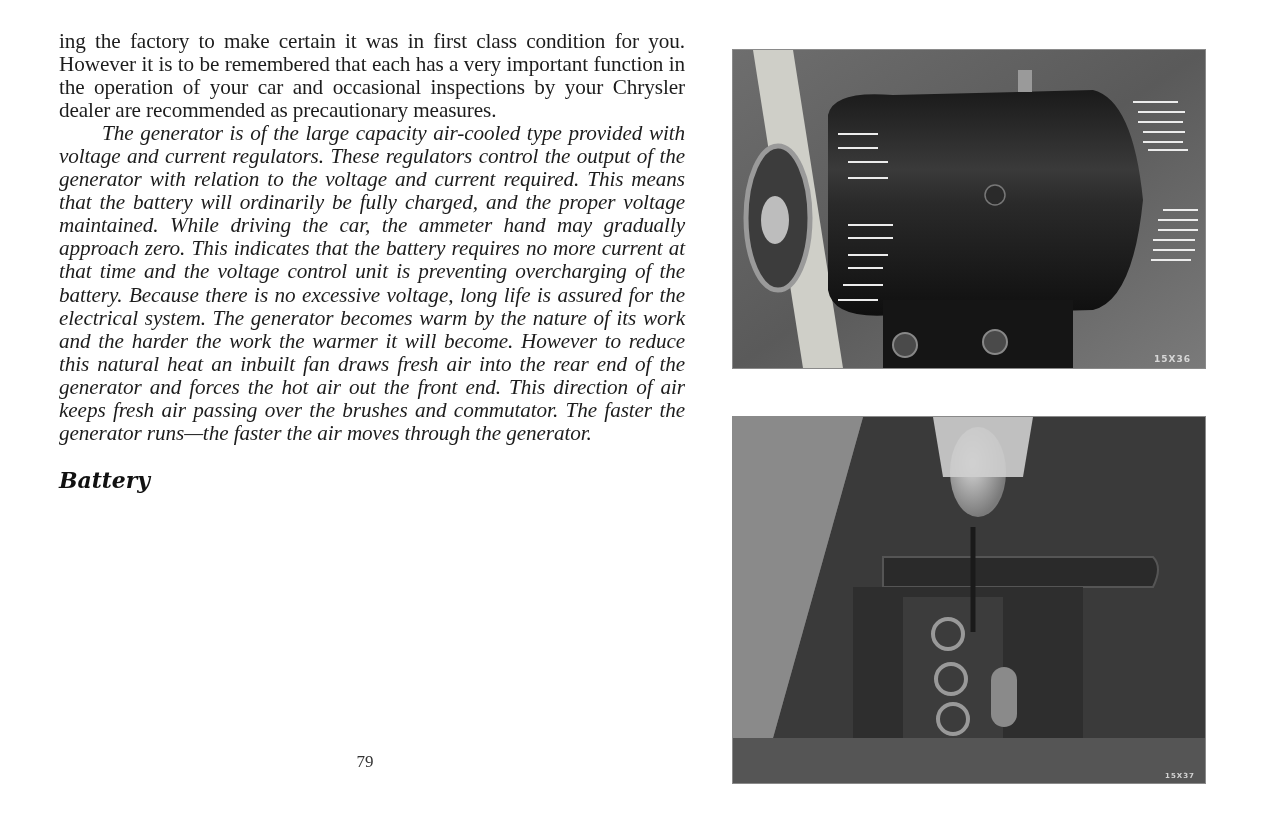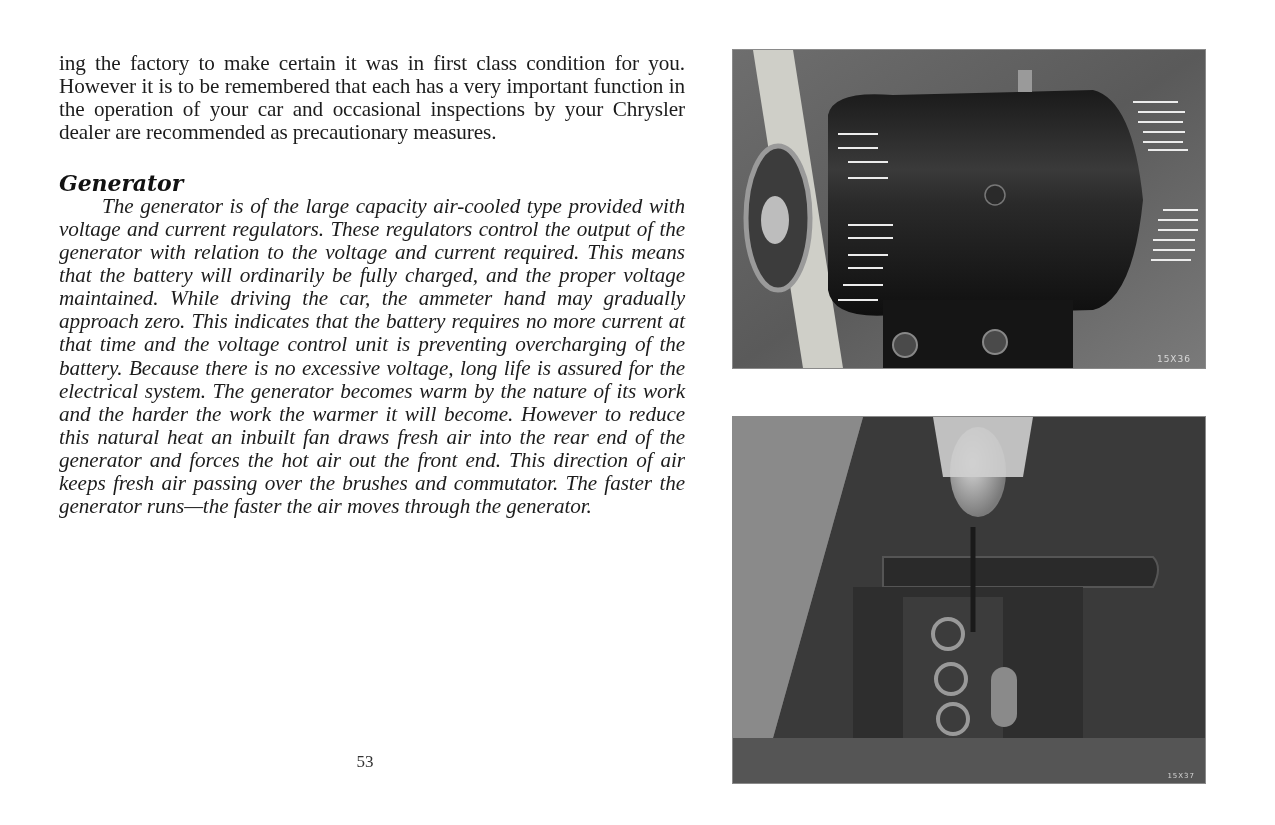--- a/index.html
+++ b/index.html
@@ -1,58 +1,59 @@
 <!DOCTYPE html>
 <html><head>
   <meta charset="utf-8">
   <style>
     html, body { margin:0; padding:0; }
     body {
       width:1275px; height:825px; background:#ffffff; position:relative; overflow:hidden;
       font-family:"DejaVu Serif", "Liberation Serif", serif; color:#1a1a1a;
     }
     .col {
-      position:absolute; left:59px; top:52px; width:626px;
+      position:absolute; left:59px; top:30px; width:626px;
       font-family:"Liberation Serif", serif; font-size:21.2px; line-height:23.05px;
       text-align:justify; color:#1c1c1c; letter-spacing:-0.1px;
     }
     .para { margin:0; text-align:justify; text-align-last:left; }
     .indent { text-indent:43px;font-style:italic; }
     .heading {
       font-family:"DejaVu Serif", serif; font-weight:bold; font-style:italic;
       font-size:22px; margin:0; line-height:24px; color:#111;
     }
     .h1 { margin-top:27px; }
     .h2 { margin-top:23px; }
     .pageno {
       position:absolute; left:350px; top:752px; width:30px; text-align:center;
       font-family:"Liberation Serif", serif; font-size:17px; color:#333;
     }
     .photo {
       position:absolute; overflow:hidden; background:#555;
       box-shadow:0 0 0 1px #8a8a8a;
+      font-weight:bold;
     }
     .photo svg { display:block; }
     .fig-id {
       position:absolute; font-family:"DejaVu Sans", sans-serif; font-size:9px;
       color:#e8e8e8; letter-spacing:1px; opacity:0.85;
     }
   </style>
 </head>
 <body>
 
 <div class="col">
   <p class="para">ing the factory to make certain it was in first class condition for you. However it is to be remembered that each has a very important function in the operation of your car and occasional inspections by your Chrysler dealer are recommended as precautionary measures.</p>
 
-  <h2 class="heading h1">Generator</h2>
   <p class="para indent">The generator is of the large capacity air-cooled type provided with voltage and current regulators. These regulators control the output of the generator with relation to the voltage and current required. This means that the battery will ordinarily be fully charged, and the proper voltage maintained. While driving the car, the ammeter hand may gradually approach zero. This indicates that the battery requires no more current at that time and the voltage control unit is preventing overcharging of the battery. Because there is no excessive voltage, long life is assured for the electrical system. The generator becomes warm by the nature of its work and the harder the work the warmer it will become. However to reduce this natural heat an inbuilt fan draws fresh air into the rear end of the generator and forces the hot air out the front end. This direction of air keeps fresh air passing over the brushes and commutator. The faster the generator runs—the faster the air moves through the generator.</p>
 
+  <h2 class="heading h2">Battery</h2>
 </div>
 
-<div class="pageno">53</div>
+<div class="pageno">79</div>
 
 <div class="photo" style="left:733px; top:50px; width:472px; height:318px;">
   <svg width="472" height="318" viewBox="0 0 472 318">
     <defs>
       <linearGradient id="bg1" x1="0" y1="0" x2="1" y2="1">
         <stop offset="0" stop-color="#6e6e6e"></stop>
           <stop offset="0.5" stop-color="#5a5a5a"></stop>
           <stop offset="1" stop-color="#7a7a7a"></stop>
       </linearGradient>
       <linearGradient id="body1" x1="0" y1="0" x2="0" y2="1">

